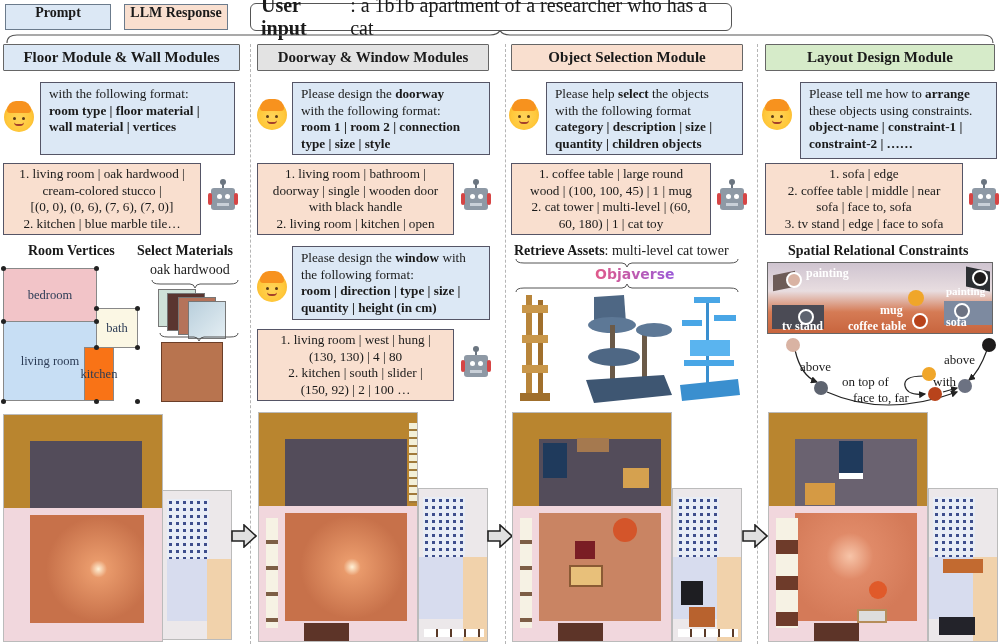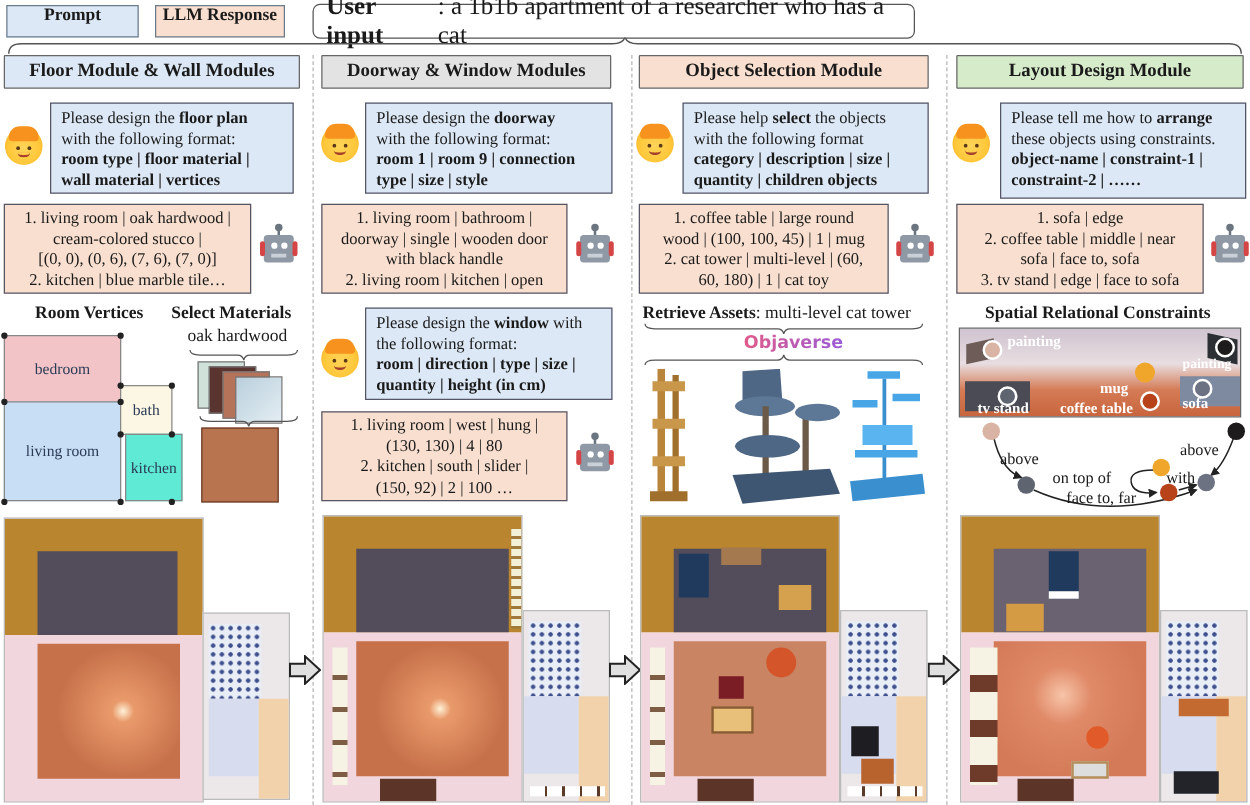--- a/index.html
+++ b/index.html
@@ -69,21 +69,20 @@
     <span>Layout Design Module</span>
   </div>
 
 <div class="face" style="left:4px;top:102px">
     <span class="eye" style="left:9px"></span>
     <span class="eye" style="left:18px"></span>
     <span class="mouth"></span>
   </div>
 <div class="bubble prompt-b" style="left:40px;top:82px;width:195px;height:73px">
   <div>
-      <div><span>Please design the </span><b>floor plan</b></div>
       <div><span>with the following format:</span></div>
       <div><b>room type | floor material |</b></div>
       <div><b>wall material | vertices</b></div>
     </div>
 </div>
 <div class="bubble resp-b" style="left:3px;top:163px;width:198px;height:72px">
   <div>
       <div>1. living room | oak hardwood |</div>
       <div>cream-colored stucco |</div>
       <div>[(0, 0), (0, 6), (7, 6), (7, 0)]</div>
@@ -100,21 +99,21 @@
     <span class="m"></span>
   </div>
 
 <div class="section-title" style="left:28px;top:243px">Room Vertices</div>
 <div class="section-title" style="left:137px;top:243px">Select Materials</div>
 
 <div>
   <div class="room" style="left:3px;top:268px;width:94px;height:54px;background:#f2c4c8">bedroom</div>
   <div class="room" style="left:3px;top:321px;width:94px;height:80px;background:#c7def4">living room</div>
   <div class="room" style="left:96px;top:308px;width:42px;height:40px;background:#fbf7e4">bath</div>
-  <div class="room" style="left:100px;top:347px;width:46px;height:54px;background:#5eead4">kitchen</div>
+  <div class="room" style="left:84px;top:347px;width:30px;height:54px;background:#f97316">kitchen</div>
   <span class="dot" style="left:1px;top:266px"></span>
     <span class="dot" style="left:94px;top:266px"></span>
   <span class="dot" style="left:1px;top:319px"></span>
     <span class="dot" style="left:94px;top:319px"></span>
   <span class="dot" style="left:94px;top:306px"></span>
     <span class="dot" style="left:135px;top:306px"></span>
   <span class="dot" style="left:94px;top:345px"></span>
     <span class="dot" style="left:135px;top:345px"></span>
   <span class="dot" style="left:1px;top:399px"></span>
     <span class="dot" style="left:94px;top:399px"></span>
@@ -151,21 +150,21 @@
 
 <div class="face" style="left:257px;top:100px">
     <span class="eye" style="left:9px"></span>
     <span class="eye" style="left:18px"></span>
     <span class="mouth"></span>
   </div>
 <div class="bubble prompt-b" style="left:292px;top:82px;width:198px;height:73px">
   <div>
       <div><span>Please design the </span><b>doorway</b></div>
       <div><span>with the following format:</span></div>
-      <div><b>room 1 | room 9 | connection</b></div>
+      <div><b>room 1 | room 2 | connection</b></div>
       <div><b>type | size | style</b></div>
     </div>
 </div>
 <div class="bubble resp-b" style="left:257px;top:163px;width:197px;height:72px">
   <div>
       <div>1. living room | bathroom |</div>
       <div>doorway | single | wooden door</div>
       <div>with black handle</div>
       <div>2. living room | kitchen | open</div>
     </div>

